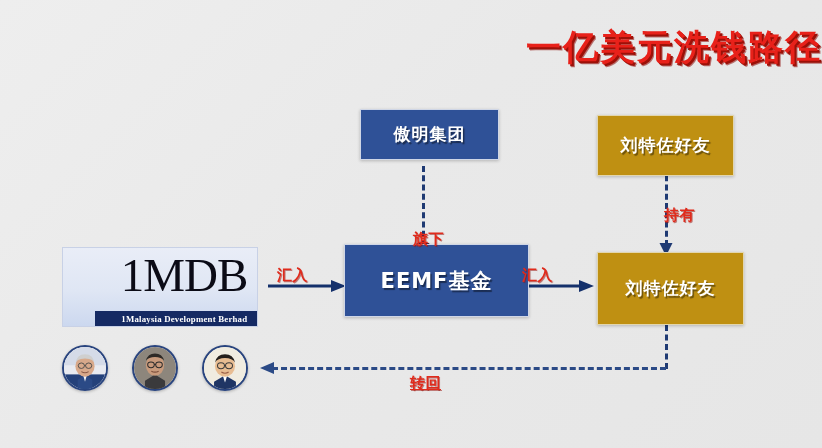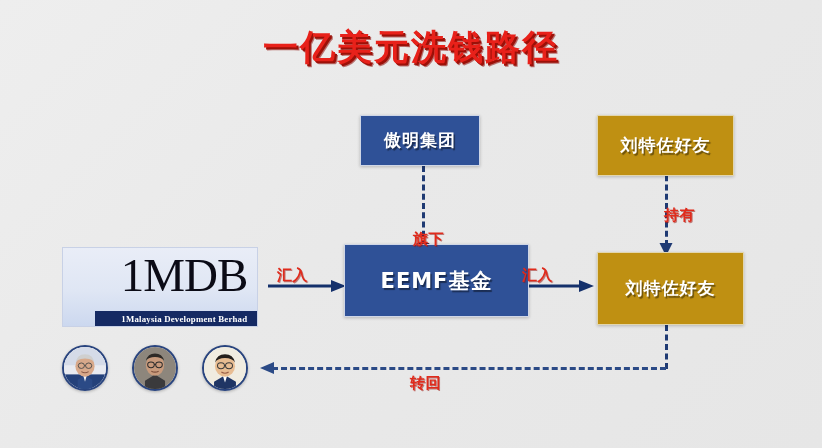--- a/index.html
+++ b/index.html
@@ -20,21 +20,21 @@
     width: 822px;
     height: 448px;
     background: linear-gradient(135deg,#eeeeee 0%, #e9e9e9 45%, #e6e6e6 100%);
   }
   
   #title {
     position: absolute;
     left: 0;
     top: 24px;
     width: 822px;
-    text-align: center;
+    text-align: right;
     font-size: 35px;
     font-weight: bold;
     letter-spacing: 2px;
     color: #e8211a;
     text-shadow: 2px 2px 0 #9c1008, 3px 3px 0 rgba(140,10,5,0.55);
     font-family: "DejaVu Sans", "Liberation Sans", sans-serif;
   }
   
   .node {
     position: absolute;
@@ -51,21 +51,21 @@
   .node.blue {
     background: #2f5197;
     border: 1px solid #cfd6e6;
     box-shadow: 0 1px 3px rgba(0,0,0,0.22);
   }
   .node.gold {
     background: #bf9012;
     border: 1px solid #e2d6ae;
     box-shadow: 0 1px 3px rgba(0,0,0,0.22);
   }
-  #node-aoming  { left: 360px; top: 115px; width: 120px; height: 51px; font-size: 17px; }
+  #node-aoming  { left: 360px; top: 109px; width: 139px; height: 51px; font-size: 17px; }
   #node-friend  { left: 597px; top: 115px; width: 137px; height: 61px; font-size: 17px; }
   #node-eemf    { left: 344px; top: 244px; width: 185px; height: 73px; font-size: 21px; }
   #node-shell   { left: 597px; top: 252px; width: 147px; height: 73px; font-size: 17px; }
 
   
   #node-1mdb {
     position: absolute;
     left: 62px; top: 247px;
     width: 196px; height: 80px;
     background: linear-gradient(180deg,#e9edf7 0%, #dfe6f4 55%, #ccd8ef 100%);
@@ -143,21 +143,21 @@
     font-size: 15px;
     font-family: "DejaVu Sans", "Liberation Sans", sans-serif;
     text-shadow: 1px 1px 0 rgba(150,12,6,0.5);
     white-space: nowrap;
     letter-spacing: 0.5px;
   }
   #label-huiru-1 { left: 277px; top: 266px; }
   #label-huiru-2 { left: 522px; top: 266px; }
   #label-qixia   { left: 413px; top: 206px; margin-top: 24px; }
   #label-chiyou  { left: 664px; top: 206px; }
-  #label-zhuanhui{ left: 410px; top: 374px; }
+  #label-zhuanhui{ left: 410px; top: 374px; text-decoration: underline; }
 </style>
 </head>
 <body>
 
 <div id="slide">
 
   <div id="title">一亿美元洗钱路径</div>
 
   <div class="vdash" style="left:422px; top:166px; height:80px;"></div>
   <svg class="conn" style="left:415px; top:243px; width:16px; height:13px;" viewBox="0 0 16 13">

